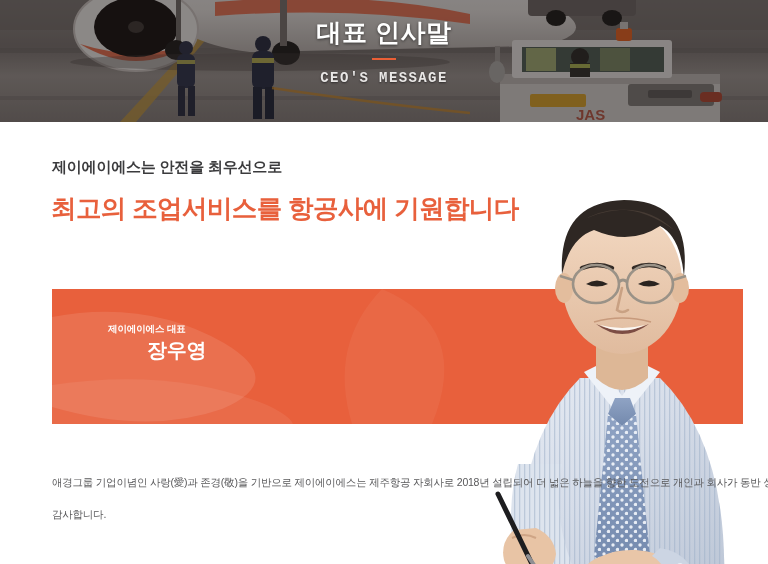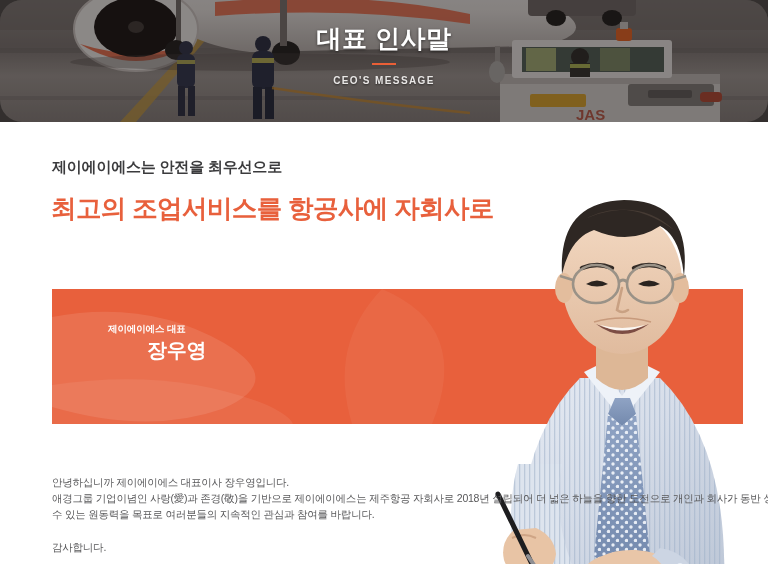--- a/index.html
+++ b/index.html
@@ -28,65 +28,65 @@
     width: 768px;
     height: 122px;
     overflow: hidden;
     background: #4a4745;
   }
 
   .hero-photo {
     position: absolute;
     inset: 0;
     overflow: hidden;
-    border-radius: 22px;
   }
 
   .hero-photo svg { display: block; width: 768px; height: 122px; }
 
   .hero-overlay {
     position: absolute;
     inset: 0;
     background: rgba(24, 20, 20, 0.46);
   }
 
   .hero-text {
     position: absolute;
-    left: 0; top: 12px;
+    left: 0; top: 0;
     width: 768px;
     height: 86px;
     display: flex;
     flex-direction: column;
     align-items: center;
-    justify-content: center;
+    justify-content: flex-end;
     z-index: 5;
   }
 
   .hero-title {
     font-size: 25px;
     font-weight: 700;
     color: #ffffff;
     letter-spacing: 0.5px;
     text-shadow: 0 1px 3px rgba(0,0,0,0.55);
     line-height: 1.15;
   }
 
   .hero-divider {
     width: 24px;
     height: 2px;
     background: #ea5f36;
     margin: 11px 0 10px;
   }
 
   .hero-sub {
-    font-size: 10px;
+    font-size: 14px;
     font-weight: 700;
     color: #e9e7e6;
     letter-spacing: 1.4px;
     text-shadow: 0 1px 2px rgba(0,0,0,0.5);
+    font-family: Liberation Mono, monospace;
   }
 
   
   .content {
     position: absolute;
     left: 16px; top: 122px;
     width: 768px;
     height: 442px;
     background: #ffffff;
   }
@@ -283,21 +283,21 @@
       <div class="hero-divider"></div>
       <div class="hero-sub">CEO'S MESSAGE</div>
     </div>
   </div>
 
   <div class="content">
 
     <div class="eyebrow">제이에이에스는 안전을 최우선으로</div>
 
     <div class="headline">
-      <div>최고의 조업서비스를 항공사에 자회사로</div>
+      <div>최고의 조업서비스를 항공사에 기원합니다</div>
     </div>
 
     <div class="orange-band">
       <svg width="691" height="135" viewBox="0 0 691 135" aria-hidden="true">
         <path d="M0 28 Q95 10 172 54 Q236 92 170 120 Q96 146 0 118 Z" fill="#ffffff" opacity="0.10"></path>
         <path d="M0 96 Q120 78 215 116 Q270 142 210 152 L0 152 Z" fill="#ffffff" opacity="0.07"></path>
         <path d="M330 0 Q420 38 380 135 L300 135 Q276 56 330 0 Z" fill="#ffffff" opacity="0.05"></path>
       </svg>
       <div class="band-label">제이에이에스 대표</div>
       <div class="band-name">장우영</div>
@@ -387,21 +387,19 @@
           <path d="M112 404 Q134 400 156 402"></path>
           <path d="M110 412 Q134 408 158 410"></path>
         </g>
 
         <path d="M176 384 Q206 388 214 420 L186 420 Q180 398 168 392 Z" fill="#ccd5e3"></path>
         <circle cx="196" cy="402" r="3" fill="#e8eef6"></circle>
       </svg>
     </div>
 
     <div class="body-copy">
-      <p>안녕하십니까 제이에이에스 대표이사 장우영입니다.</p>
       <p>애경그룹 기업이념인 사랑(愛)과 존경(敬)을 기반으로 제이에이에스는 제주항공 자회사로 2018년 설립되어 더 넓은 하늘을 향한 도전으로 개인과 회사가 동반 성장할</p>
-      <p>수 있는 원동력을 목표로 여러분들의 지속적인 관심과 참여를 바랍니다.</p>
       <div class="gap"></div>
       <p>감사합니다.</p>
     </div>
 
   </div>
 </div>
 
 </body></html>

